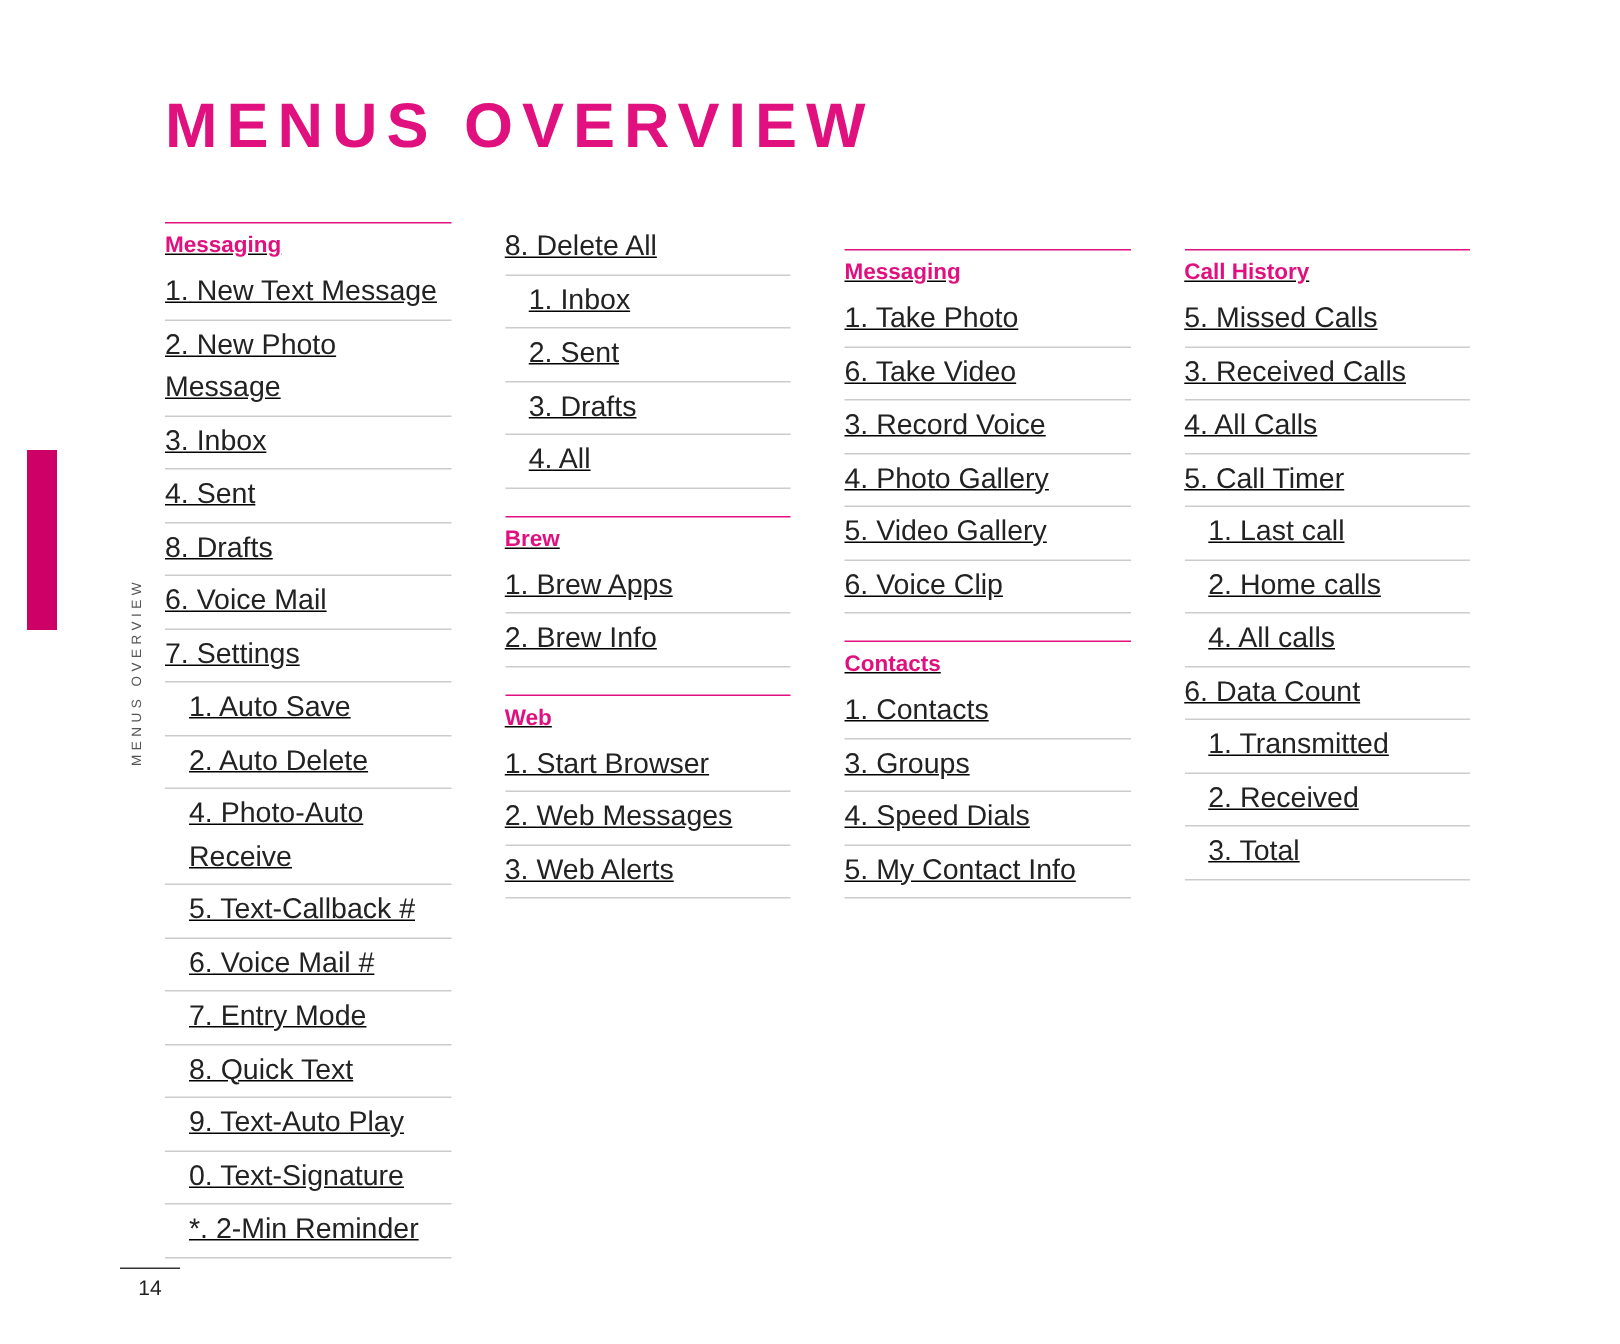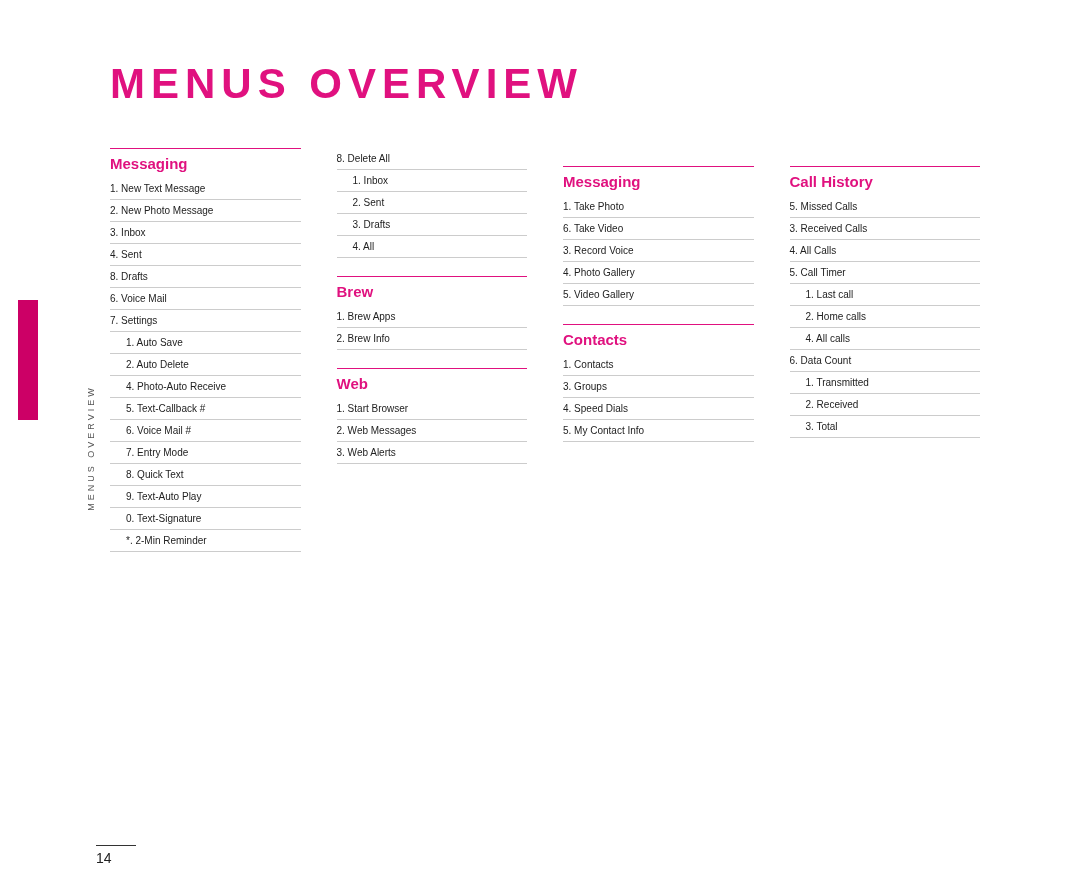--- a/index.html
+++ b/index.html
@@ -30,39 +30,40 @@
       color: #e0117f;
       letter-spacing: 6px;
       text-transform: uppercase;
       margin-bottom: 40px;
     }
 
     .columns-wrapper {
       display: flex;
       gap: 16px;
       width: 100%;
+      text-decoration: underline;
     }
 
     .column {
       flex: 1;
       padding-right: 20px;
     }
 
     .section-header {
       color: #e0117f;
       font-size: 15px;
       font-weight: 600;
       padding-bottom: 4px;
       border-top: 1.5px solid #e0117f;
       padding-top: 6px;
       margin-bottom: 2px;
     }
 
     .menu-item {
-      font-size: 10px;
+      font-size: 19px;
       color: #222222;
       padding: 3px 0;
       border-bottom: 0.5px solid #cccccc;
       line-height: 1.5;
     }
 
     .menu-item.indented {
       padding-left: 16px;
     }
 
@@ -89,21 +90,22 @@
       top: 300px;
       width: 20px;
       height: 120px;
       background-color: #cc0066;
     }
 
     
     .page-number-area {
       position: absolute;
       bottom: 30px;
-      left: 96px;
+      left: 80px;
+      text-align: center;
     }
 
     .page-number-line {
       width: 40px;
       height: 1px;
       background: #333;
       margin-bottom: 4px;
     }
 
     .page-number {
@@ -163,20 +165,21 @@
         <div class="menu-item">3. Web Alerts</div>
       </div>
       <div class="column">
         <div class="section-spacer"></div>
         <div class="section-header">Messaging</div>
         <div class="menu-item">1. Take Photo</div>
         <div class="menu-item">6. Take Video</div>
         <div class="menu-item">3. Record Voice</div>
         <div class="menu-item">4. Photo Gallery</div>
         <div class="menu-item">5. Video Gallery</div>
+        <div class="menu-item">6. Voice Clip</div>
         <div class="section-spacer"></div>
         <div class="section-header">Contacts</div>
         <div class="menu-item">1. Contacts</div>
         <div class="menu-item">3. Groups</div>
         <div class="menu-item">4. Speed Dials</div>
         <div class="menu-item">5. My Contact Info</div>
       </div>
       <div class="column">
         <div class="section-spacer"></div>
         <div class="section-header">Call History</div>

